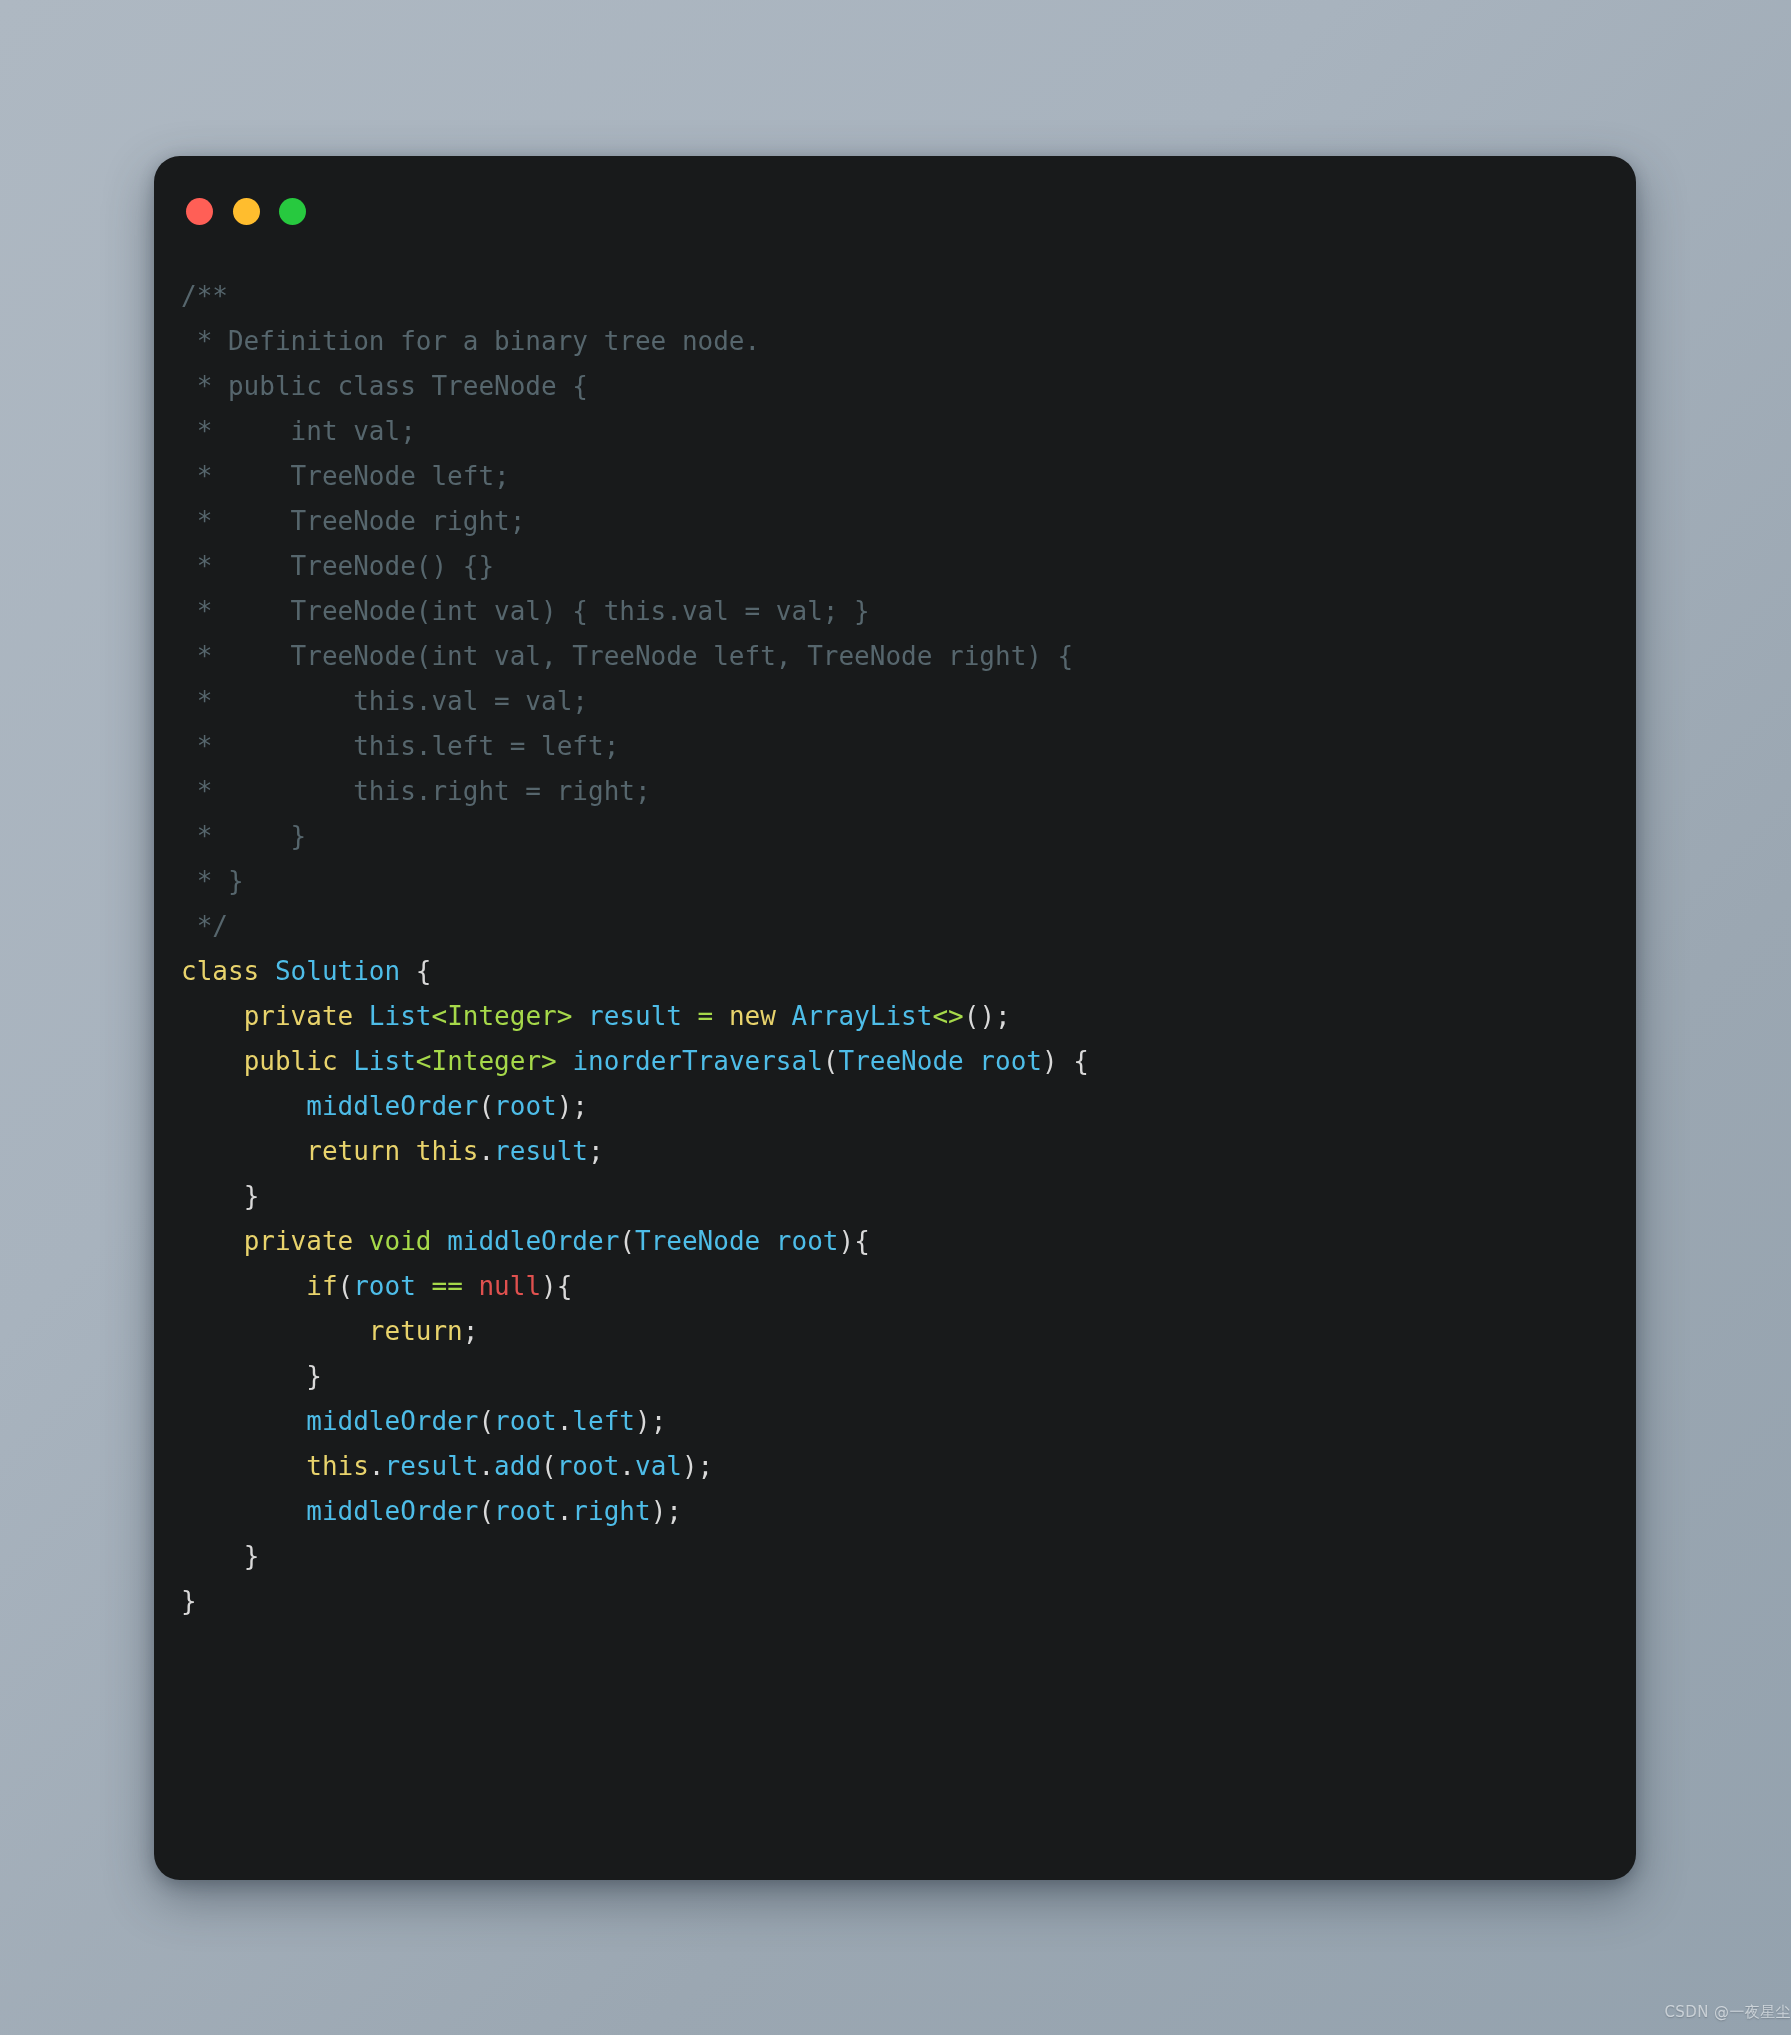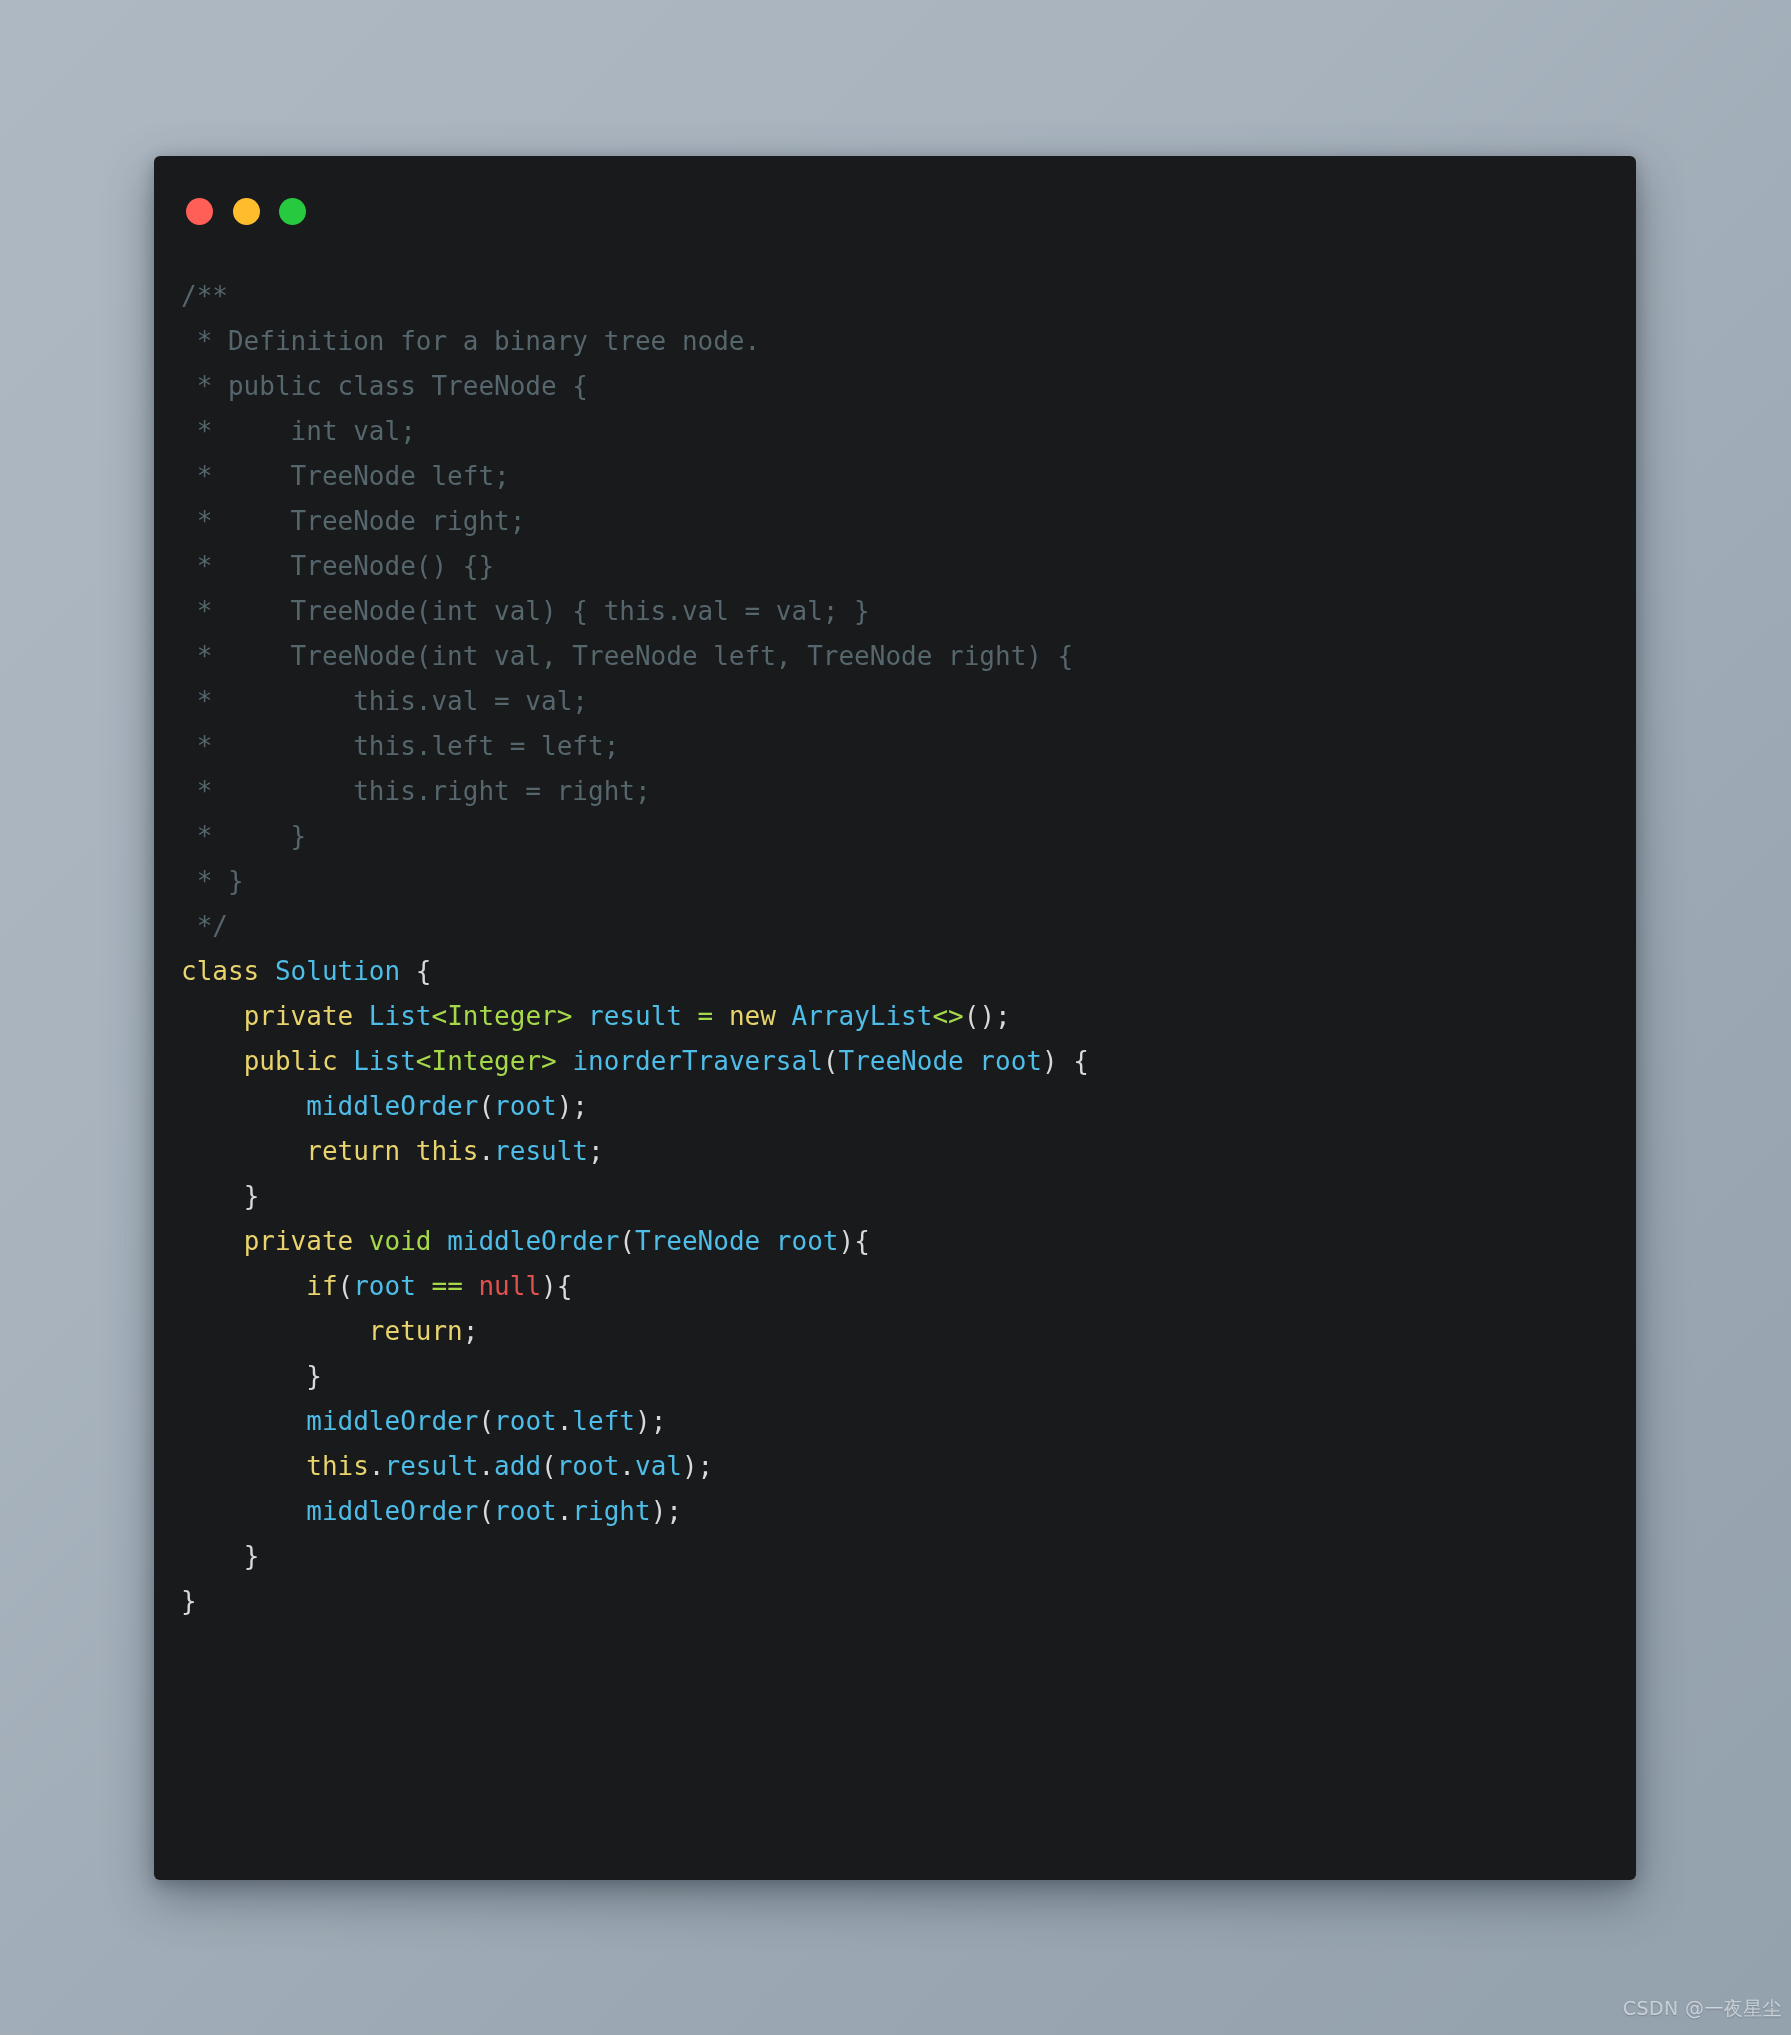--- a/index.html
+++ b/index.html
@@ -16,21 +16,21 @@
   }
 
   
   #code-window {
     position: absolute;
     left: 154px;
     top: 156px;
     width: 1482px;
     height: 1724px;
     background: #181A1B;
-    border-radius: 6px;
+    border-radius: 26px;
     box-shadow: 0 18px 49px rgba(40, 50, 62, 0.45),
                 0 4.2px 15.4px rgba(40, 50, 62, 0.30);
     box-sizing: border-box;
     overflow: hidden;
   }
 
   
   #titlebar {
     position: absolute;
     left: 32px;
@@ -70,24 +70,24 @@
   .kw   { color: #E8D36C; }
   .typ  { color: #4EBDE8; }
   .gen  { color: #A6D94A; }
   .nul  { color: #E0514F; }
   .pun  { color: #D9D9D9; }
   .pln  { color: #D9D9D9; }
 
   
   #watermark {
     position: absolute;
-    right: 9px;
+    right: 0;
     bottom: 12.6px;
     font-family: "DejaVu Sans", sans-serif;
-    font-size: 19px;
+    font-size: 15px;
     color: rgba(245, 248, 250, 0.62);
     text-shadow: 0 0.7px 1.4px rgba(60, 70, 80, 0.35);
     letter-spacing: 0.4px;
     white-space: nowrap;
   }
 </style>
 </head>
 <body>
 
 <div id="code-window">

